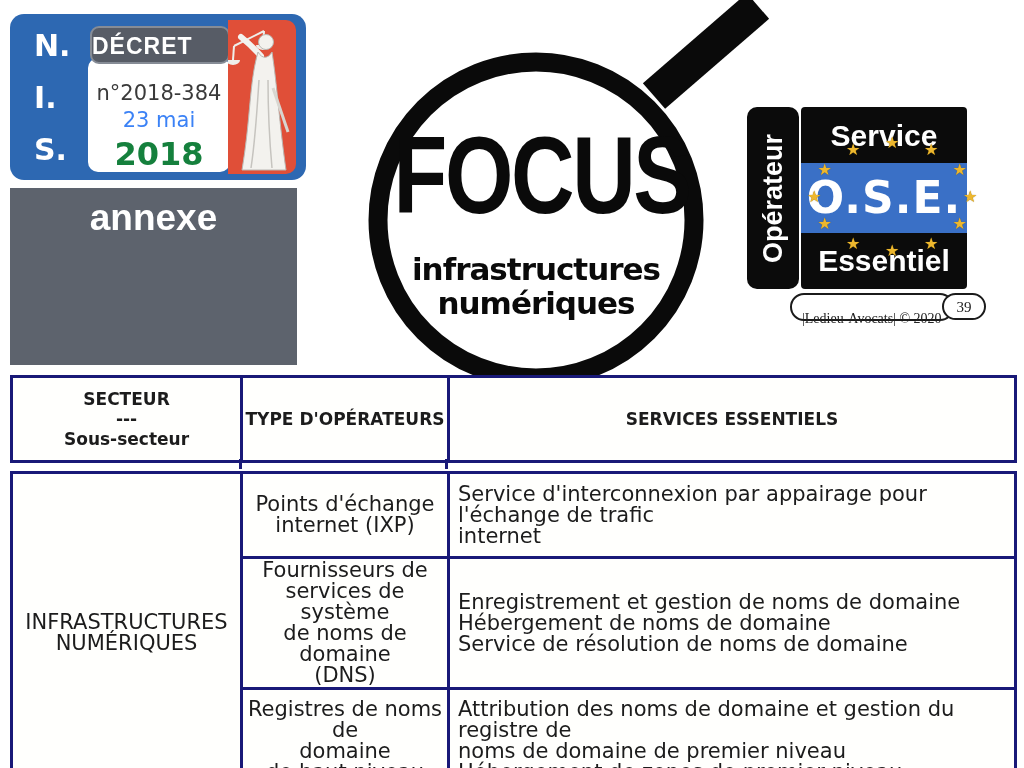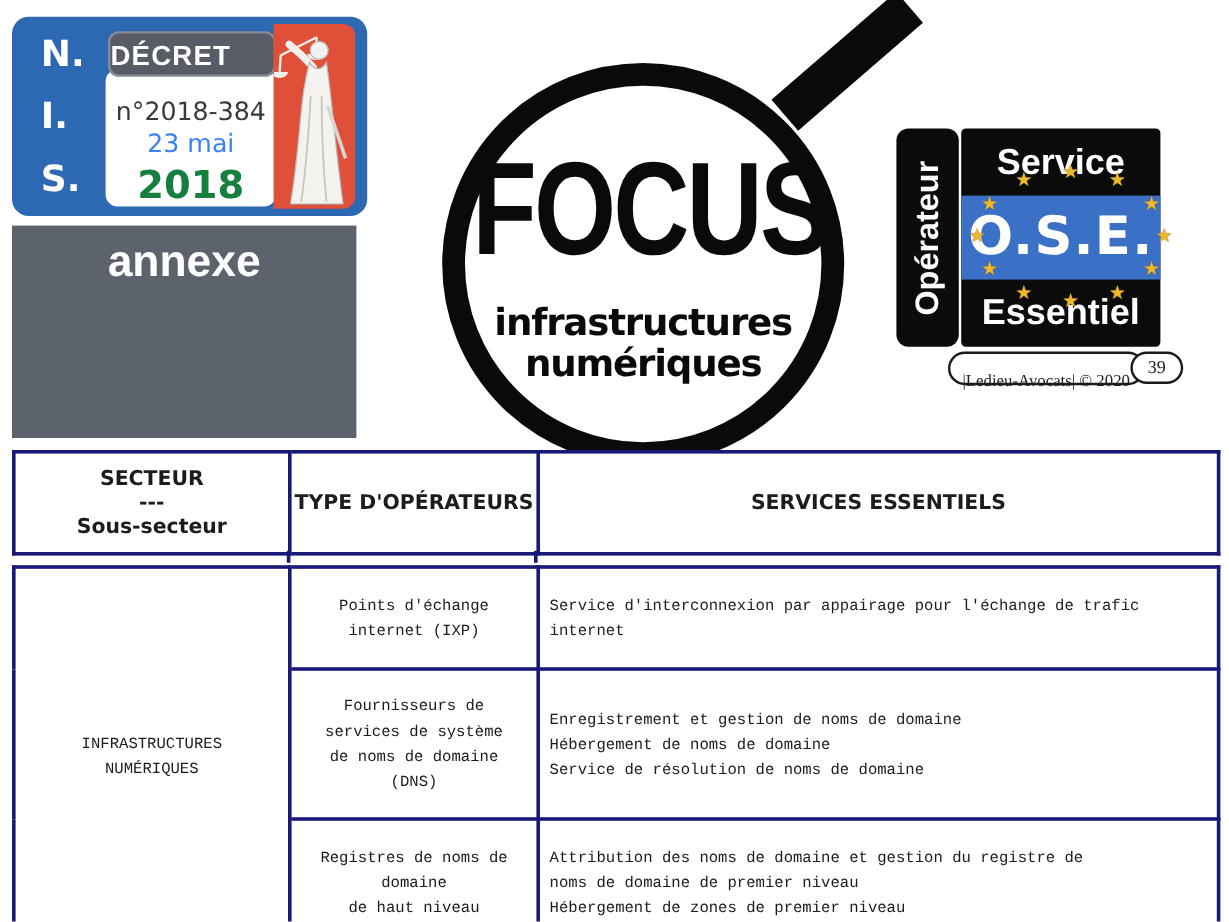--- a/index.html
+++ b/index.html
@@ -55,21 +55,21 @@
     font-family:"Liberation Serif",serif;font-size:15px;color:#222;background:#fff;text-align:center;box-sizing:border-box;}
 
   
   .nis-table-wrap{left:10px;top:375px;width:1004px;}
   table{border-collapse:collapse;table-layout:fixed;width:1004px;}
   col.c1{width:230px;} col.c2{width:207px;} col.c3{width:567px;}
   td{border:3px solid var(--navy-border,#191978);vertical-align:middle;background:#fffffd;
     font-family:"DejaVu Sans",sans-serif;color:var(--text-dark,#1c1c1c);}
   .header-table td{height:80px;text-align:center;font-weight:bold;font-size:17px;line-height:20px;}
   .body-table{margin-top:8px;}
-  .body-table td{font-size:13px;line-height:21px;font-family:Liberation Mono, monospace;}
+  .body-table td{font-size:21px;line-height:21px;}
   td.sector-cell{text-align:center;}
   td.op-cell{text-align:center;}
   td.svc-cell{text-align:left;padding:6px 8px;}
   tr.r1 td{height:70px;} tr.r2 td{height:110px;} tr.r3 td{height:90px;}
   .gap-nub{position:absolute;width:3px;height:10px;background:var(--navy-border,#191978);top:84px;}
 </style>
 </head>
 <body>
 
 <div class="abs nis-badge">

